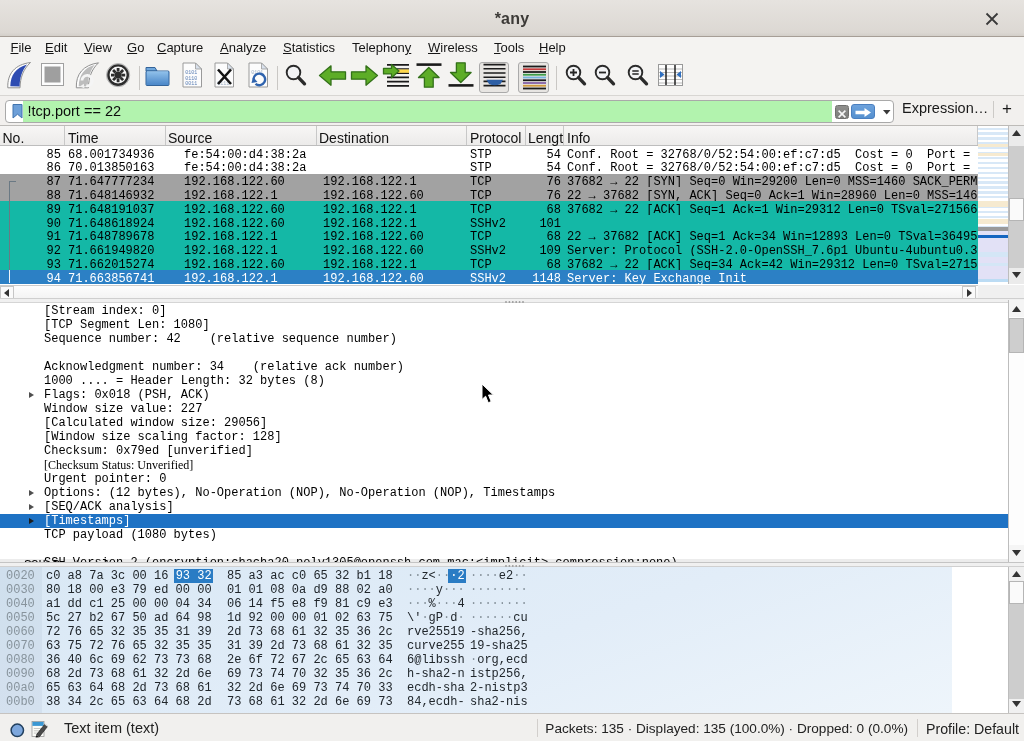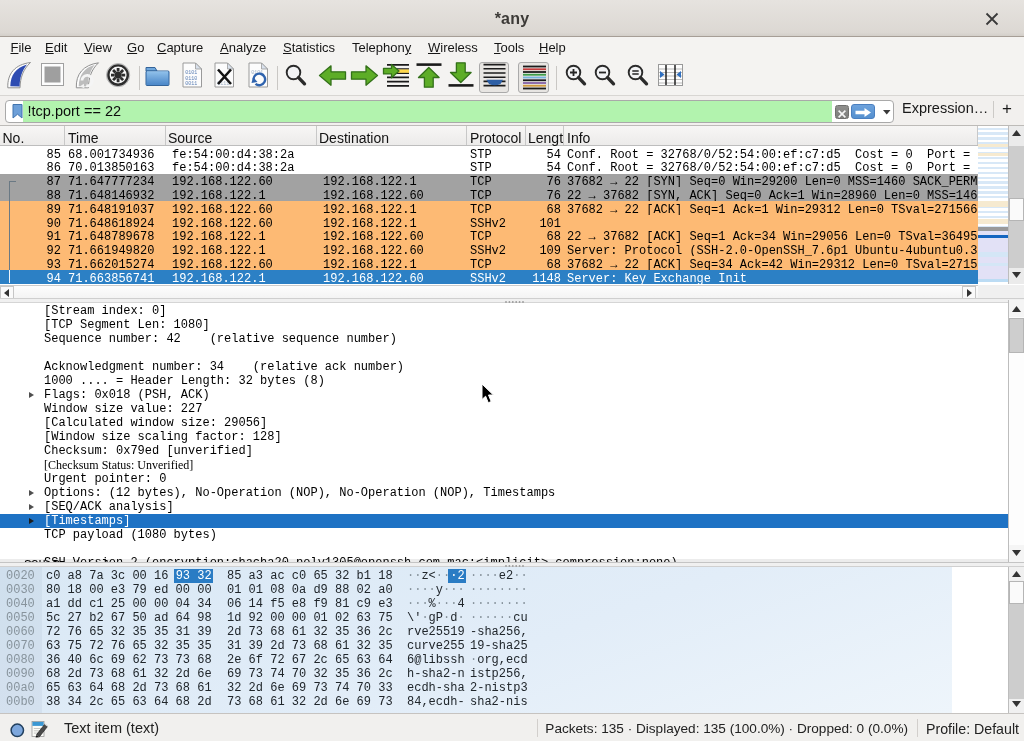--- a/index.html
+++ b/index.html
@@ -23,28 +23,28 @@
 .fgreen{left:16.8px;top:0;width:809px;height:21px;background:#b2f3ae}
 .ftext{left:21.5px;top:0;line-height:21px;font-size:14.5px;color:#0c0c0c}
 
 .pheader{left:0;top:126px;width:1024px;height:20px;background:linear-gradient(#f7f6f5,#ecebea);border-bottom:1px solid #bdbdbd;font-size:14px;color:#131313}
 .pheader span{position:absolute;top:3.5px}
 .hsep{position:absolute;top:0;width:1px;height:19px;background:#c8c8c8}
 .prow{left:0;width:978px;height:13.8px;overflow:hidden}
 .prow span{position:absolute;top:2.5px;line-height:12px}
 .c-no{left:0;width:61px;text-align:right}
 .c-time{left:68px}
-.c-src{left:172px}
+.c-src{left:184px}
 .c-dst{left:323px}
 .c-proto{left:470px}
 .c-len{left:512px;width:49px;text-align:right}
 .c-info{left:567px}
 .r-white{background:#fff}
 .r-grey{background:#a2a2a2}
-.r-lav{background:#fdba74}
+.r-lav{background:#14b8a6}
 .r-sel{background:#2c80c5;color:#fff}
 
 .sb{background:#ebebeb;border-left:1px solid #bdbdbd}
 
 .details{left:0;top:304px;width:1008px;height:258px;background:#fff;overflow:hidden}
 .dline{position:absolute;left:0;width:1008px;height:14px;line-height:14px}
 .dline .t{position:absolute;left:44px}
 .tri-r{position:absolute;width:0;height:0;border-left:5px solid #4f4f4f;border-top:3.5px solid transparent;border-bottom:3.5px solid transparent;left:29px;top:3.5px}
 .tri-d{position:absolute;width:0;height:0;border-top:5px solid #4f4f4f;border-left:3.5px solid transparent;border-right:3.5px solid transparent;left:7px;top:5px}
 
@@ -255,21 +255,21 @@
     <div class="hsep" style="left:563px"></div>
     <div class="hsep" style="left:977px"></div>
   </div>
 
   <div class="abs prow mono r-white" style="top:146.0px"><span class="c-no">85</span><span class="c-time">68.001734936</span><span class="c-src">fe:54:00:d4:38:2a</span><span class="c-dst"></span><span class="c-proto">STP</span><span class="c-len">54</span><span class="c-info">Conf. Root = 32768/0/52:54:00:ef:c7:d5  Cost = 0  Port = 0x8005</span></div>
   <div class="abs prow mono r-white" style="top:159.8px"><span class="c-no">86</span><span class="c-time">70.013850163</span><span class="c-src">fe:54:00:d4:38:2a</span><span class="c-dst"></span><span class="c-proto">STP</span><span class="c-len">54</span><span class="c-info">Conf. Root = 32768/0/52:54:00:ef:c7:d5  Cost = 0  Port = 0x8005</span></div>
   <div class="abs prow mono r-grey" style="top:173.6px"><span class="c-no">87</span><span class="c-time">71.647777234</span><span class="c-src">192.168.122.60</span><span class="c-dst">192.168.122.1</span><span class="c-proto">TCP</span><span class="c-len">76</span><span class="c-info">37682 → 22 [SYN] Seq=0 Win=29200 Len=0 MSS=1460 SACK_PERM</span></div>
   <div class="abs prow mono r-grey" style="top:187.4px"><span class="c-no">88</span><span class="c-time">71.648146932</span><span class="c-src">192.168.122.1</span><span class="c-dst">192.168.122.60</span><span class="c-proto">TCP</span><span class="c-len">76</span><span class="c-info">22 → 37682 [SYN, ACK] Seq=0 Ack=1 Win=28960 Len=0 MSS=146</span></div>
   <div class="abs prow mono r-lav" style="top:201.2px"><span class="c-no">89</span><span class="c-time">71.648191037</span><span class="c-src">192.168.122.60</span><span class="c-dst">192.168.122.1</span><span class="c-proto">TCP</span><span class="c-len">68</span><span class="c-info">37682 → 22 [ACK] Seq=1 Ack=1 Win=29312 Len=0 TSval=271566</span></div>
   <div class="abs prow mono r-lav" style="top:215.0px"><span class="c-no">90</span><span class="c-time">71.648618924</span><span class="c-src">192.168.122.60</span><span class="c-dst">192.168.122.1</span><span class="c-proto">SSHv2</span><span class="c-len">101</span></div>
-  <div class="abs prow mono r-lav" style="top:228.8px"><span class="c-no">91</span><span class="c-time">71.648789678</span><span class="c-src">192.168.122.1</span><span class="c-dst">192.168.122.60</span><span class="c-proto">TCP</span><span class="c-len">68</span><span class="c-info">22 → 37682 [ACK] Seq=1 Ack=34 Win=29056 Len=0 TSval=36495</span></div>
+  <div class="abs prow mono r-lav" style="top:228.8px"><span class="c-no">91</span><span class="c-time">71.648789678</span><span class="c-src">192.168.122.1</span><span class="c-dst">192.168.122.60</span><span class="c-proto">TCP</span><span class="c-len">68</span><span class="c-info">22 → 37682 [ACK] Seq=1 Ack=34 Win=12893 Len=0 TSval=36495</span></div>
   <div class="abs prow mono r-lav" style="top:242.60000000000002px"><span class="c-no">92</span><span class="c-time">71.661949820</span><span class="c-src">192.168.122.1</span><span class="c-dst">192.168.122.60</span><span class="c-proto">SSHv2</span><span class="c-len">109</span><span class="c-info">Server: Protocol (SSH-2.0-OpenSSH_7.6p1 Ubuntu-4ubuntu0.3</span></div>
   <div class="abs prow mono r-lav" style="top:256.4px"><span class="c-no">93</span><span class="c-time">71.662015274</span><span class="c-src">192.168.122.60</span><span class="c-dst">192.168.122.1</span><span class="c-proto">TCP</span><span class="c-len">68</span><span class="c-info">37682 → 22 [ACK] Seq=34 Ack=42 Win=29312 Len=0 TSval=2715</span></div>
   <div class="abs prow mono r-sel" style="top:270.2px"><span class="c-no">94</span><span class="c-time">71.663856741</span><span class="c-src">192.168.122.1</span><span class="c-dst">192.168.122.60</span><span class="c-proto">SSHv2</span><span class="c-len">1148</span><span class="c-info">Server: Key Exchange Init</span></div>
   <div class="abs" style="left:9px;top:181px;width:1px;height:89px;background:#6a7984"></div>
   <div class="abs" style="left:9px;top:181px;width:6.5px;height:1px;background:#6a7984"></div>
   <div class="abs" style="left:9px;top:270px;width:1px;height:13px;background:#eef4f9"></div>
 
   <div class="abs" style="left:978px;top:126px;width:30px;height:157px;background:#fff"></div>
                                                     <div class="abs" style="left:978px;top:127.5px;width:30px;height:2.4px;background:#d8e8f7"></div>
   <div class="abs" style="left:978px;top:132.4px;width:30px;height:2.4px;background:#d8e8f7"></div>

